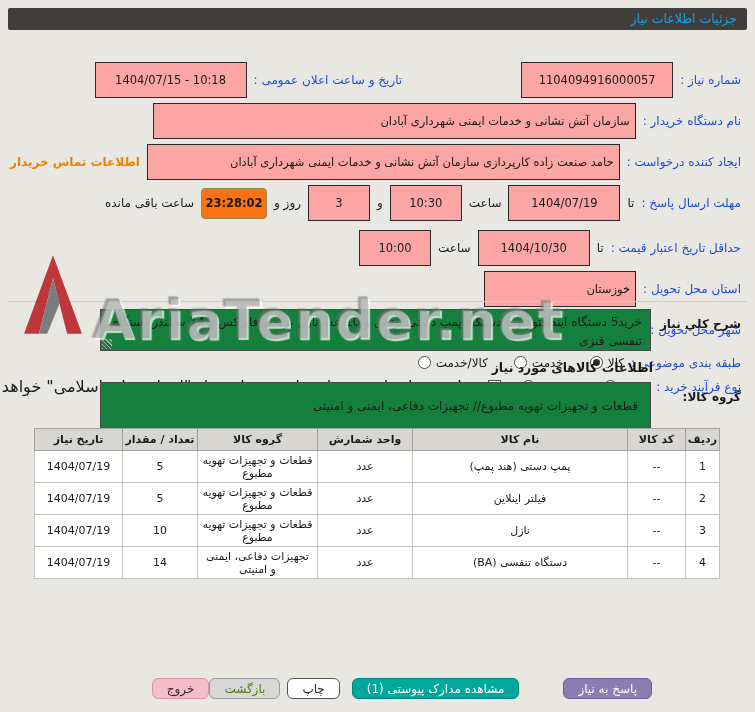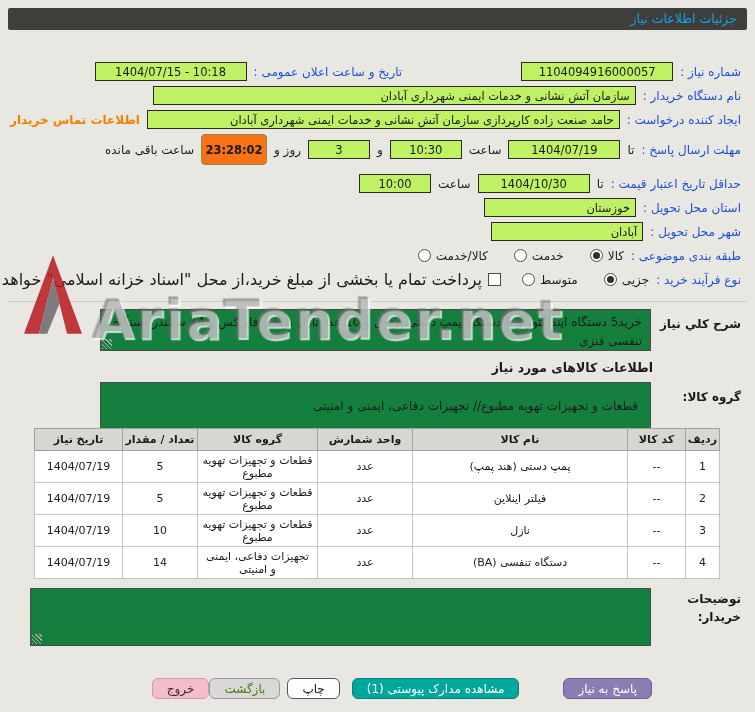--- a/index.html
+++ b/index.html
@@ -14,21 +14,21 @@
     position: absolute; top: 8px; right: 8px; left: 8px; height: 22px;
     background: #3f3e3c; color: #0ea5e9; line-height: 22px;
     padding: 0 10px; font-size: 12.5px; border-radius: 2px;
   }
   .form { position: absolute; top: 62px; right: 14px; left: 10px; }
   .frow { display: flex; align-items: center; gap: 7px; margin-bottom: 5px; min-height: 19px; }
   .frow.gap-top { margin-top: 9px; }
   .lbl { white-space: nowrap; font-size: 12px; color: #1d4ed8; }
   .word { white-space: nowrap; font-size: 12px; }
   .field {
-    background: #bef264; border: 1px solid #2a2a2a; height: 19px;
+    background: #fca5a5; border: 1px solid #2a2a2a; height: 36px;
     display: flex; align-items: center; padding: 0 5px; font-size: 11.5px;
     overflow: hidden; white-space: nowrap;
   }
   .field.center { justify-content: center; }
   .ltr { direction: ltr; unicode-bidi: isolate; }
   .w152 { width: 152px; } .w483 { width: 483px; } .w112 { width: 112px; }
   .w72 { width: 72px; } .w62 { width: 62px; }
   .countdown {
     width: 66px; height: 31px; background: #f97316; border: 1px solid #8d8b4a;
     display: flex; align-items: center; justify-content: center;
@@ -276,24 +276,20 @@
             <td>دستگاه تنفسی (BA)</td>
             <td>عدد</td>
             <td>تجهیزات دفاعی، ایمنی و امنیتی</td>
             <td>14</td>
             <td>1404/07/19</td>
           </tr>
         </tbody>
     </table>
   </div>
 
-  <div class="gutter-row comments-row">
-    <span class="gutter-label comments-label">توضیحات خریدار:</span>
-    <div class="whitebox comments-box grip-bl"></div>
-  </div>
 
   <div class="btnbar">
     <button class="btn btn-respond">پاسخ به نیاز</button>
     <button class="btn btn-attach">مشاهده مدارک پیوستی (1)</button>
     <button class="btn btn-print">چاپ</button>
     <button class="btn btn-back">بازگشت</button>
     <button class="btn btn-exit">خروج</button>
   </div>
 
   <div class="watermark-text">AriaTender.net</div>

